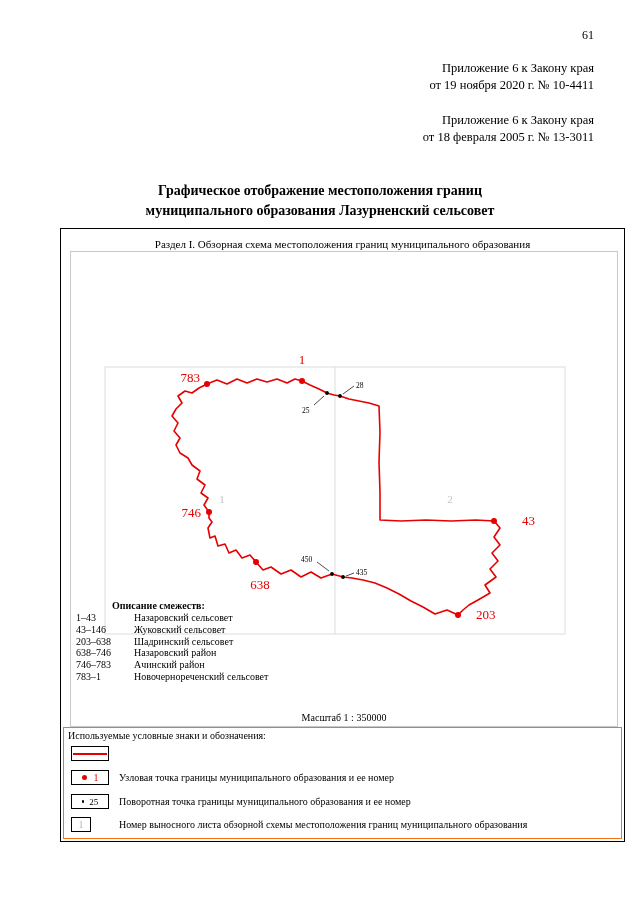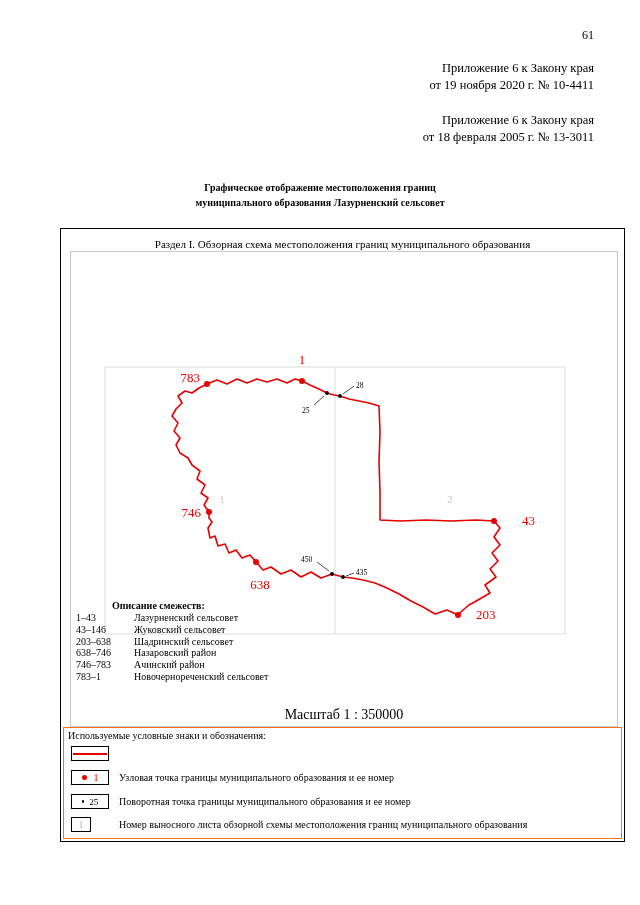--- a/index.html
+++ b/index.html
@@ -5,30 +5,30 @@
   html,body { margin:0; padding:0; background:#fff; }
   .page {
     position:relative; width:640px; height:905px; background:#ffffff;
     font-family:"Liberation Serif","DejaVu Serif",serif; color:#000; overflow:hidden;
   }
   .page-number { position:absolute; top:28px; right:46px; font-size:12px; }
   .appendix { position:absolute; right:46px; text-align:right; font-size:12.5px; line-height:1.32; }
   .appendix-1 { top:60px; }
   .appendix-2 { top:112px; }
   .doc-title { position:absolute; top:181px; left:0; width:100%; text-align:center;
-    font-weight:bold; font-size:10px; line-height:1.45; }
+    font-weight:bold; font-size:14px; line-height:1.45; }
   .figure { position:absolute; left:60px; top:228px; width:563px; height:612px; border:1px solid #000; }
   .section-heading { margin-top:9px; text-align:center; font-size:11px; }
   .map-box { position:absolute; left:9px; top:22px; width:546px; height:474px; border:1px solid #c9c9c9; }
   .map-box svg { display:block; }
   .adjacency { position:absolute; left:5px; top:348px; font-size:10px; background:transparent; }
   .adjacency-heading { font-weight:bold; margin:0 0 1px 36px; }
   .adjacency-row { display:flex; line-height:11.8px; }
   .adjacency-range { width:58px; }
-  .scale { position:absolute; bottom:3px; left:0; width:100%; text-align:center; font-size:14px; }
+  .scale { position:absolute; bottom:3px; left:0; width:100%; text-align:center; font-size:10px; }
   .legend { position:absolute; left:2px; right:2px; top:498px; height:110px; border:1px solid #f97316; font-size:10px; }
   .legend-heading { padding:2px 0 0 4px; }
   .legend-row { position:absolute; left:3px; right:3px; height:17px; }
   .legend-row-1 { top:18px; } .legend-row-2 { top:42px; } .legend-row-3 { top:66px; } .legend-row-4 { top:89px; }
   .sym { position:absolute; left:4px; top:0; width:38px; height:15px; border:1px solid #000;
     display:flex; align-items:center; justify-content:center; box-sizing:border-box; }
   .sym-sheet { width:20px; }
   .redline { width:34px; height:2px; background:#e60000; }
   .dot-red { width:5px; height:5px; border-radius:50%; background:#e60000; display:inline-block; margin-right:7px; }
   .num-red { color:#e60000; font-size:10px; }
@@ -110,21 +110,21 @@
         <text x="130" y="265" text-anchor="end" font-size="13" fill="#e60000">746</text>
         <text x="189" y="337" text-anchor="middle" font-size="13" fill="#e60000">638</text>
         <text x="405" y="367" font-size="13" fill="#e60000">203</text>
         <text x="451" y="273" font-size="13" fill="#e60000">43</text>
       </svg>
 
       <div class="adjacency">
         <div class="adjacency-heading">Описание смежеств:</div>
         <div class="adjacency-row">
           <span class="adjacency-range">1–43</span>
-          <span class="adjacency-name">Лазурненский сельсовет</span>
+          <span class="adjacency-name">Назаровский сельсовет</span>
         </div>
         <div class="adjacency-row">
           <span class="adjacency-range">43–146</span>
           <span class="adjacency-name">Жуковский сельсовет</span>
         </div>
         <div class="adjacency-row">
           <span class="adjacency-range">203–638</span>
           <span class="adjacency-name">Шадринский сельсовет</span>
         </div>
         <div class="adjacency-row">

